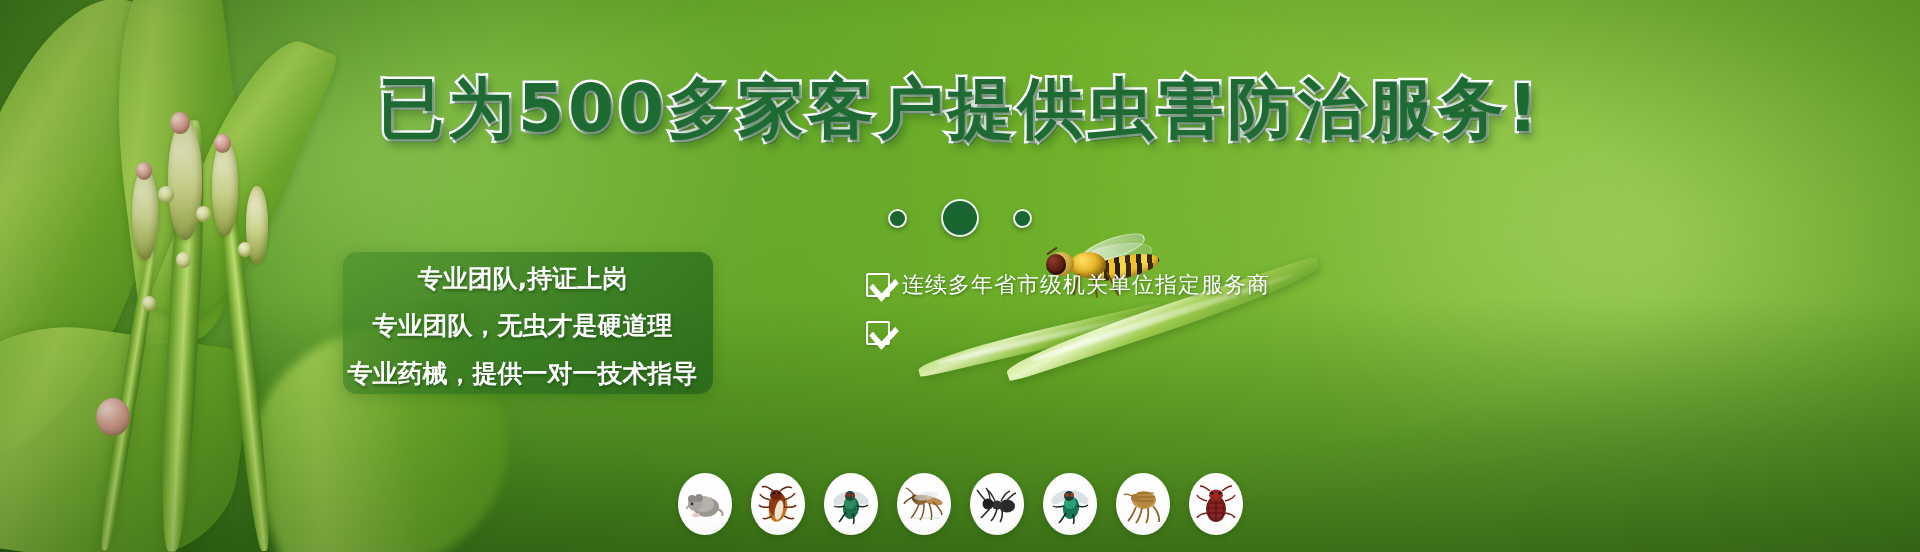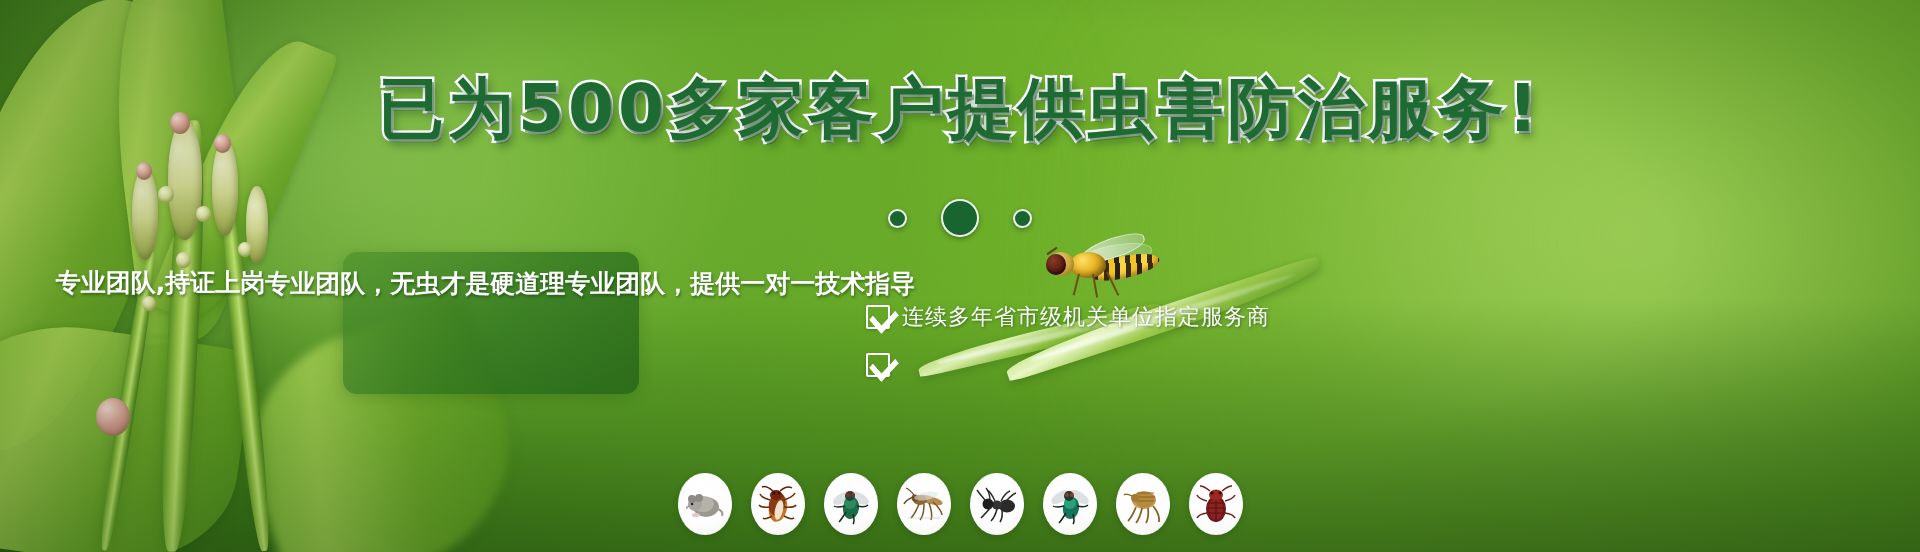--- a/index.html
+++ b/index.html
@@ -199,44 +199,44 @@
     border:2px solid rgba(255,255,255,.92);
     box-shadow:0 2px 5px rgba(20,60,18,.45);
   }
   .dot.small { width:19px; height:19px; }
   .dot.big   { width:38px; height:38px; }
 
   
   .panel {
     position:absolute;
     left:343px; top:252px;
-    width:296px; height:142px;
+    width:370px; height:142px;
     background:linear-gradient(135deg, rgba(70,140,40,.62) 0%, rgba(40,110,30,.70) 55%, rgba(32,95,24,.76) 100%);
     border-radius:14px 14px 14px 14px;
     box-shadow:0 3px 14px rgba(25,65,15,.22);
     padding:8px 14px 0 3px;
-    display:flex; flex-direction:row; justify-content:center;
+    display:flex; flex-direction:column; justify-content:center;
   }
   .panel-line {
     color:#ffffff;
     text-align:center;
     font-weight:bold;
     white-space:nowrap;
     text-shadow:1px 2px 3px rgba(20,60,15,.55);
     font-family:"DejaVu Sans","Liberation Sans", sans-serif;
   }
   .panel-line.l1 { font-size:25px; line-height:46px; letter-spacing:0px; }
   .panel-line.l2 { font-size:25px; line-height:48px; letter-spacing:0px; }
   .panel-line.l3 { font-size:25px; line-height:48px; letter-spacing:0px; }
 
   
   .checklist {
     position:absolute;
     left:866px; top:272px;
-    display:flex; flex-direction:column; gap:23px;margin-top:32px;
+    display:flex; flex-direction:column; gap:23px;
   }
   .check-item { display:flex; align-items:center; gap:12px; }
   .check-box {
     position:relative;
     width:24px; height:24px;
     border:2px solid #ffffff;
     border-radius:2px;
     flex:0 0 auto;
     box-shadow:0 1px 3px rgba(20,60,15,.35);
   }
@@ -345,21 +345,21 @@
 
   <div class="dots">
     <span class="dot small"></span>
     <span class="dot big"></span>
     <span class="dot small"></span>
   </div>
 
   <div class="panel">
     <div class="panel-line l1">专业团队,持证上岗</div>
     <div class="panel-line l2">专业团队，无虫才是硬道理</div>
-    <div class="panel-line l3">专业团队，提供一对一技术指导</div>
+    <div class="panel-line l3">专业药械，提供一对一技术指导</div>
   </div>
 
   <div class="checklist">
     <div class="check-item">
       <span class="check-box"></span>
       <span class="check-text">连续多年省市级机关单位指定服务商</span>
     </div>
     <div class="check-item">
       <span class="check-box"></span>
     </div>

